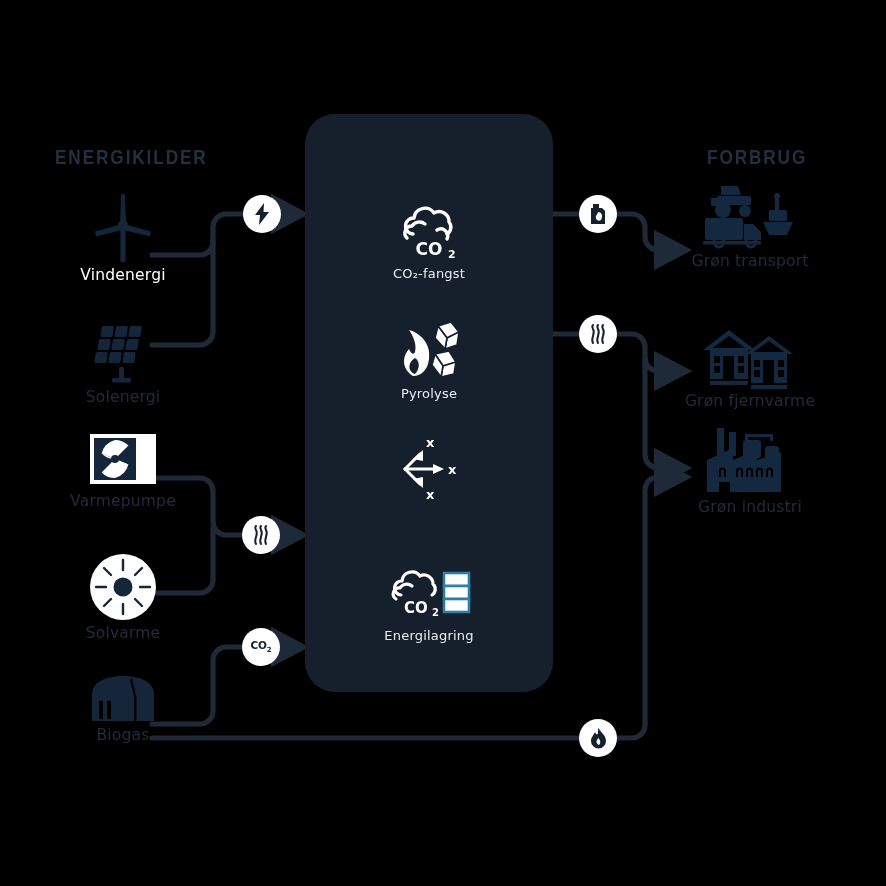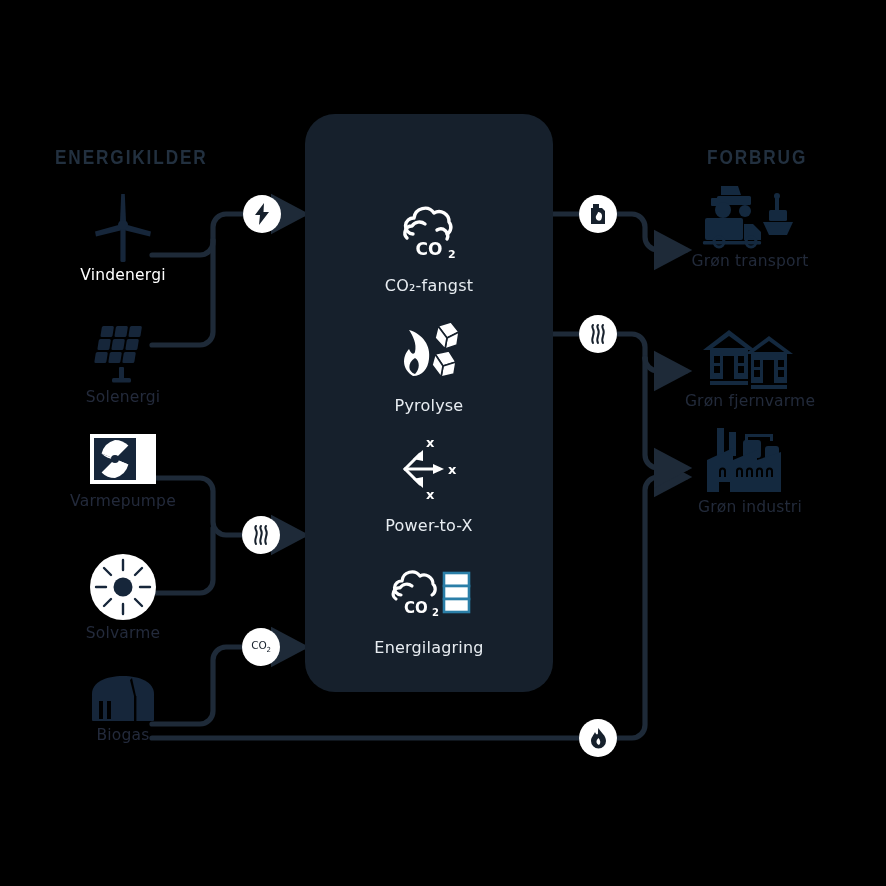--- a/index.html
+++ b/index.html
@@ -17,39 +17,39 @@
   #head-mid{left:369px;top:146px;color:#ffffff;letter-spacing:1.6px;}
   #head-right{left:707px;top:146px;}
 
   
   #panel{
     position:absolute;left:305px;top:114px;width:248px;height:578px;
     background:#16202c;border-radius:30px;
   }
   .panel-item{position:absolute;width:248px;text-align:center;}
   .panel-item .pi-label{
-    color:#e8edf2;font-size:16px;letter-spacing:.2px;margin-top:16px;
+    color:#e8edf2;font-size:13px;letter-spacing:.2px;margin-top:6px;
     font-family:"DejaVu Sans",sans-serif;
   }
   .panel-item .pi-icon{height:62px;display:flex;align-items:center;justify-content:center;}
 
   
   .node{position:absolute;width:170px;text-align:center;}
   .node .n-icon{height:74px;display:flex;align-items:flex-end;justify-content:center;}
   .node .n-label{margin-top:2px;font-size:15.5px;color:#232a3b;letter-spacing:.2px;
                  font-family:"DejaVu Sans",sans-serif;white-space:nowrap;}
   .node.active .n-label{color:#ffffff;}
   .node.right .n-label{color:#222a3a;}
 
   
   .badge{position:absolute;width:38px;height:38px;border-radius:50%;
          background:#fff;display:flex;align-items:center;justify-content:center;
          box-shadow:0 0 0 3px #000 inset0;}
   .badge svg{display:block;}
-  .badge .co2txt{font-size:10.5px;font-weight:400;color:#16202c;
+  .badge .co2txt{font-size:10.5px;font-weight:700;color:#16202c;
                  font-family:"DejaVu Sans",sans-serif;letter-spacing:-.2px;}
   .badge .co2txt sub{font-size:7px;}
 
   #svg-wires{position:absolute;left:0;top:0;width:886px;height:886px;}
 </style>
 </head>
 <body>
 
 <div id="stage">
 
@@ -136,21 +136,20 @@
         <g fill="#ffffff">
           <path d="M30,14 l0,11 l-10,-2 Z"></path>
           <path d="M30,52 l0,-11 l-10,2 Z"></path>
           <path d="M51,33 l-11,-5 l0,10 Z"></path>
         </g>
         <text x="33" y="11" font-family="DejaVu Sans, sans-serif" font-size="13" font-weight="700" fill="#ffffff">x</text>
         <text x="33" y="63" font-family="DejaVu Sans, sans-serif" font-size="13" font-weight="700" fill="#ffffff">x</text>
         <text x="55" y="38" font-family="DejaVu Sans, sans-serif" font-size="13" font-weight="700" fill="#ffffff">x</text>
       </svg>
     </div>
-    <div class="pi-label">Power-to-X</div>
   </div>
 
   <div class="panel-item" style="left:305px;top:560px;">
     <div class="pi-icon">
       <svg width="88" height="60" viewBox="0 0 88 60" xmlns="http://www.w3.org/2000/svg">
         <g fill="none" stroke="#ffffff" stroke-width="3.2" stroke-linecap="round" stroke-linejoin="round">
           <path d="M16,34 a7,7 0 0 1 1,-14 a10,10 0 0 1 18,-5 a9,9 0 0 1 13,8 a7,7 0 0 1 -1,11"></path>
           <path d="M11,38 a6,6 0 0 1 4,-11 a8,8 0 0 1 12,-2"></path>
         </g>
         <text x="31" y="52" font-family="DejaVu Sans, sans-serif" font-size="15" font-weight="700" fill="#ffffff" text-anchor="middle">CO</text>

